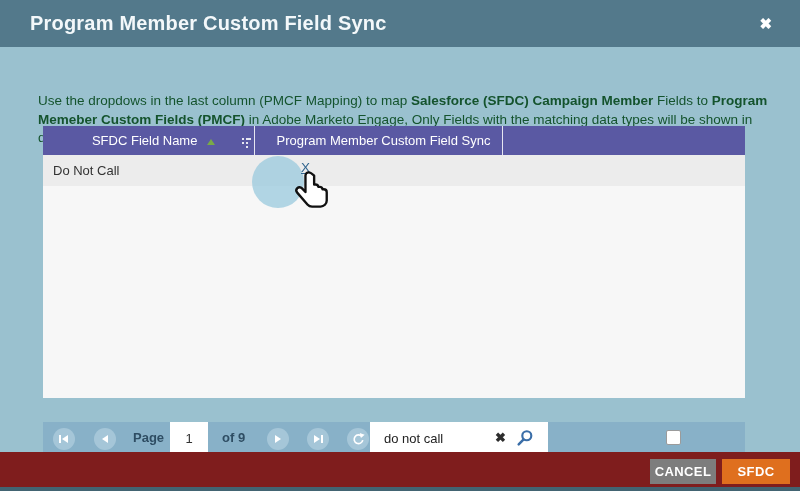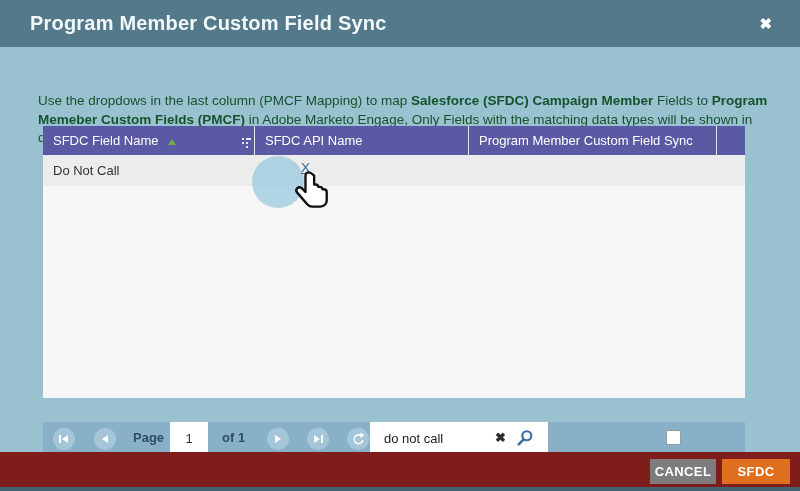--- a/index.html
+++ b/index.html
@@ -11,21 +11,21 @@
   }
   
   .titlebar { position:absolute; left:0; top:0; width:800px; height:47px; background:#53798b; }
   .title { position:absolute; left:30px; top:0; line-height:47px; font-size:20px; font-weight:700; color:#f3f8fa; letter-spacing:.2px; }
   .close { position:absolute; right:28px; top:0; line-height:47px; font-size:15px; font-weight:700; color:#ffffff; cursor:pointer; }
   
   .desc { position:absolute; left:38px; top:64px; width:730px; font-size:13.5px; line-height:18.5px; color:#14532d;margin-top:28px; }
   .desc b { font-weight:700; }
   
   .table { position:absolute; left:43px; top:126px; width:702px; height:272px; }
-  .thead { display:flex; height:29px; background:#5a59a3; }
+  .thead { display:flex; height:29px; background:#5a59a3;text-align:center; }
   .th { color:#ffffff; font-size:13px; line-height:29px; padding-left:10px; position:relative;
         border-right:1px solid rgba(255,255,255,.85); white-space:nowrap; overflow:hidden; }
   .th1 { width:212px; } .th2 { width:214px; } .th3 { width:248px; } .th4 { width:28px; border-right:none; }
   .sort-asc { display:inline-block; width:0; height:0; margin-left:6px;
               border-left:4px solid transparent; border-right:4px solid transparent;
               border-bottom:6px solid #79aa47; }
   .colmenu { position:absolute; right:3px; top:4px; width:9px; height:11px; opacity:.85; }
   .trow { display:flex; height:31px; background:#ececec; align-items:center; }
   .td { font-size:13px; color:#333333; white-space:nowrap; }
   .td1 { width:212px; padding-left:10px; } .td2 { width:214px; padding-left:10px; }
@@ -88,21 +88,20 @@
         <span class="colmenu">
           <svg width="9" height="11" viewBox="0 0 9 11">
             <rect x="0" y="0" width="2" height="2" fill="#fff"></rect>
               <rect x="4" y="0" width="5" height="2" fill="#fff"></rect>
             <rect x="0" y="4" width="2" height="2" fill="#fff"></rect>
               <rect x="4" y="4" width="2" height="2" fill="#fff"></rect>
             <rect x="4" y="8" width="2" height="2" fill="#fff"></rect>
           </svg>
         </span>
       </div>
-      <div class="th th2">SFDC API Name</div>
       <div class="th th3">Program Member Custom Field Sync</div>
       <div class="th th4"></div>
     </div>
 
     <div class="trow">
       <div class="td td1">Do Not Call</div>
       <div class="td td4">
         <span class="click-highlight"></span>
         <a class="xlink">X</a>
         <svg class="hand-cursor" width="42" height="46" viewBox="0 0 32 34">
@@ -121,21 +120,21 @@
           <polygon points="10,2 4,6 10,10" fill="#fff"></polygon>
       </svg>
     </div>
     <div class="pbtn" style="left:51px;">
       <svg width="12" height="12" viewBox="0 0 12 12">
         <polygon points="9,2 3,6 9,10" fill="#fff"></polygon>
       </svg>
     </div>
     <span class="plabel" style="left:90px;">Page</span>
     <input class="pageinput" value="1" style="">
-    <span class="plabel" style="left:179px;">of 1</span>
+    <span class="plabel" style="left:179px;">of 9</span>
     <div class="pbtn" style="left:224px;">
       <svg width="12" height="12" viewBox="0 0 12 12">
         <polygon points="3,2 9,6 3,10" fill="#fff"></polygon>
       </svg>
     </div>
     <div class="pbtn" style="left:264px;">
       <svg width="12" height="12" viewBox="0 0 12 12">
         <polygon points="2,2 8,6 2,10" fill="#fff"></polygon>
           <rect x="9" y="2" width="2" height="8" fill="#fff"></rect>
       </svg>

